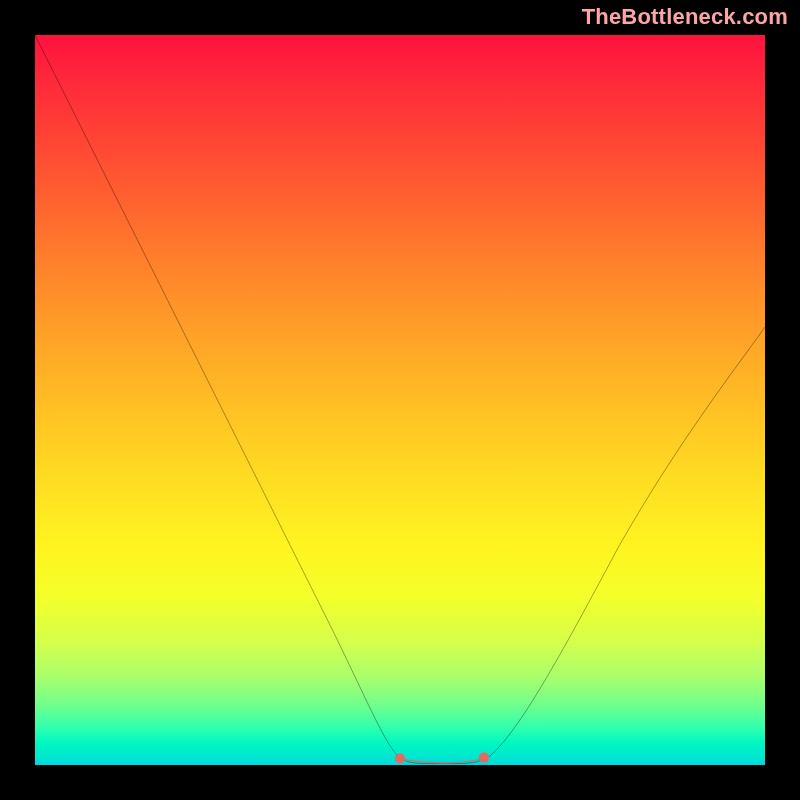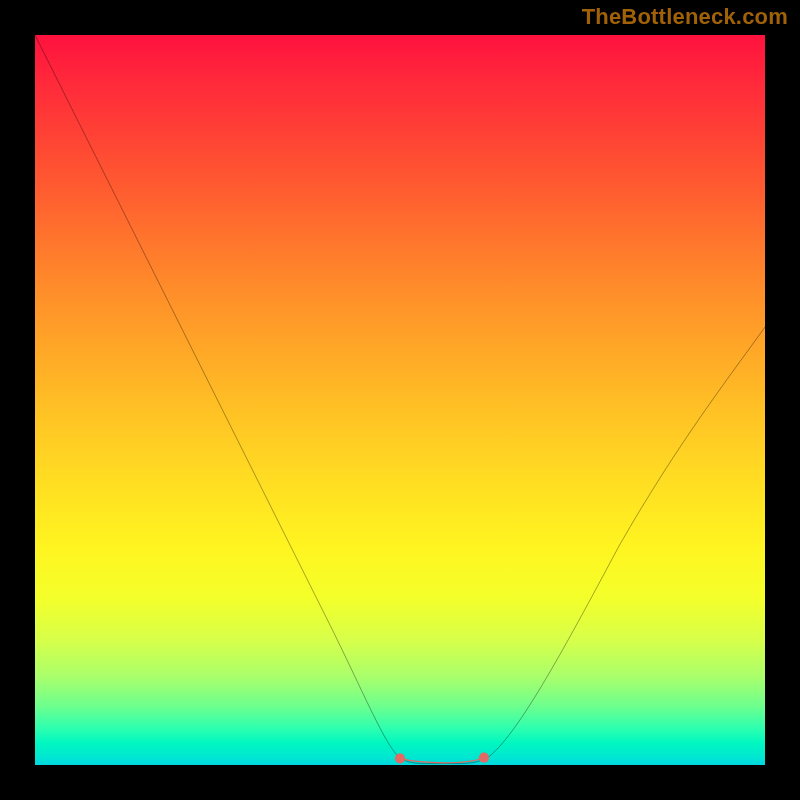--- a/index.html
+++ b/index.html
@@ -16,21 +16,21 @@
     height: 800px;
     background: #000;
   }
   .watermark {
     position: absolute;
     top: 4px;
     right: 12px;
     font-family: Arial, Helvetica, sans-serif;
     font-size: 22px;
     font-weight: 600;
-    color: #a16207;
+    color: #fca5a5;
     letter-spacing: 0.2px;
     z-index: 10;
   }
   .plot {
     position: absolute;
     left: 35px;
     top: 35px;
     width: 730px;
     height: 730px;
   }

